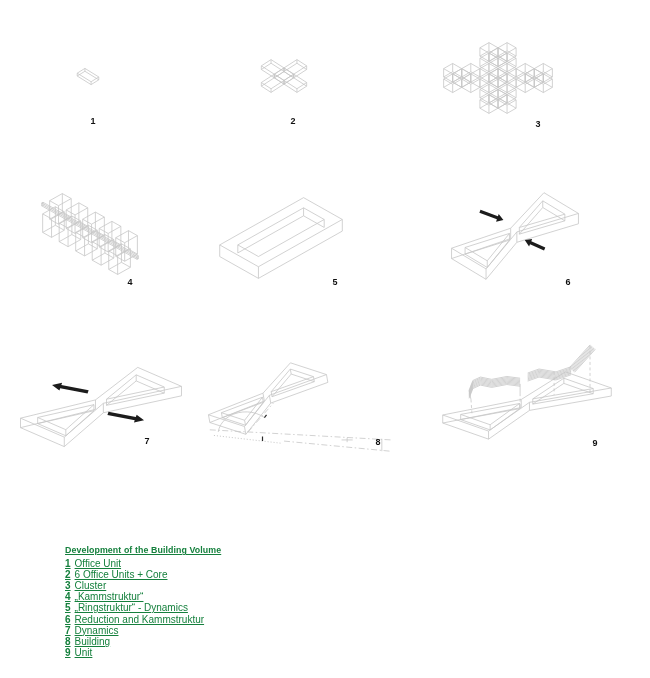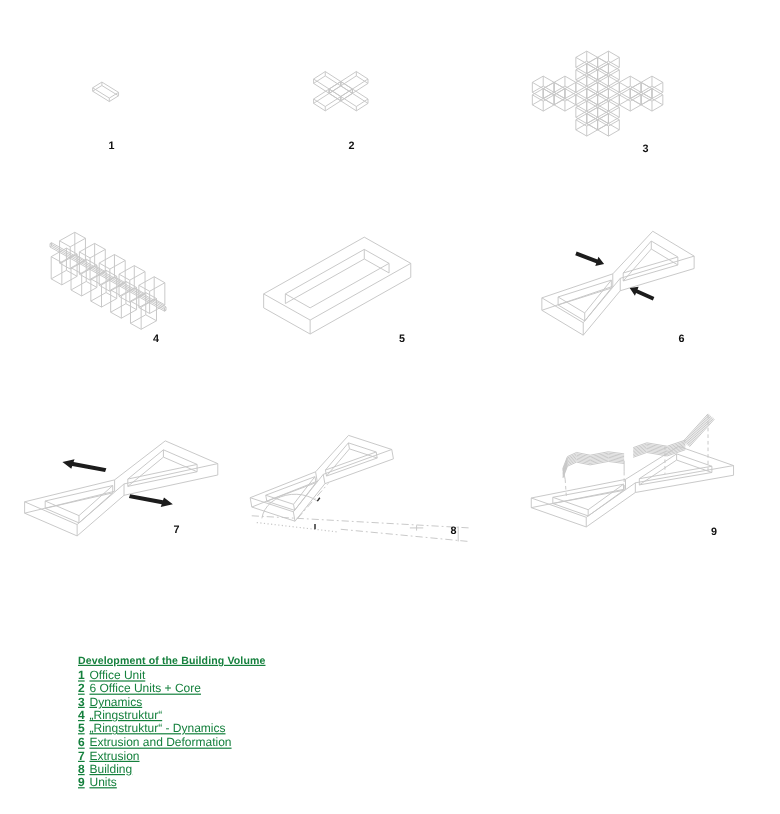--- a/index.html
+++ b/index.html
@@ -61,21 +61,21 @@
   <div class="num" style="left:335px;top:277px">5</div>
   <div class="num" style="left:568px;top:277px">6</div>
   <div class="num" style="left:147px;top:436px">7</div>
   <div class="num" style="left:378px;top:437px">8</div>
   <div class="num" style="left:595px;top:438px">9</div>
 
   <div class="legend">
     <div class="legend-title">Development of the Building Volume</div>
     <div class="legend-item"><b>1</b><span>Office Unit</span></div>
     <div class="legend-item"><b>2</b><span>6 Office Units + Core</span></div>
-    <div class="legend-item"><b>3</b><span>Dynamics</span></div>
-    <div class="legend-item"><b>4</b><span>„Ringstruktur“</span></div>
+    <div class="legend-item"><b>3</b><span>Cluster</span></div>
+    <div class="legend-item"><b>4</b><span>„Kammstruktur“</span></div>
     <div class="legend-item"><b>5</b><span>„Ringstruktur“ - Dynamics</span></div>
-    <div class="legend-item"><b>6</b><span>Extrusion and Deformation</span></div>
-    <div class="legend-item"><b>7</b><span>Extrusion</span></div>
+    <div class="legend-item"><b>6</b><span>Reduction and Kammstruktur</span></div>
+    <div class="legend-item"><b>7</b><span>Dynamics</span></div>
     <div class="legend-item"><b>8</b><span>Building</span></div>
-    <div class="legend-item"><b>9</b><span>Units</span></div>
+    <div class="legend-item"><b>9</b><span>Unit</span></div>
   </div>
 </div>
 
 </body></html>

